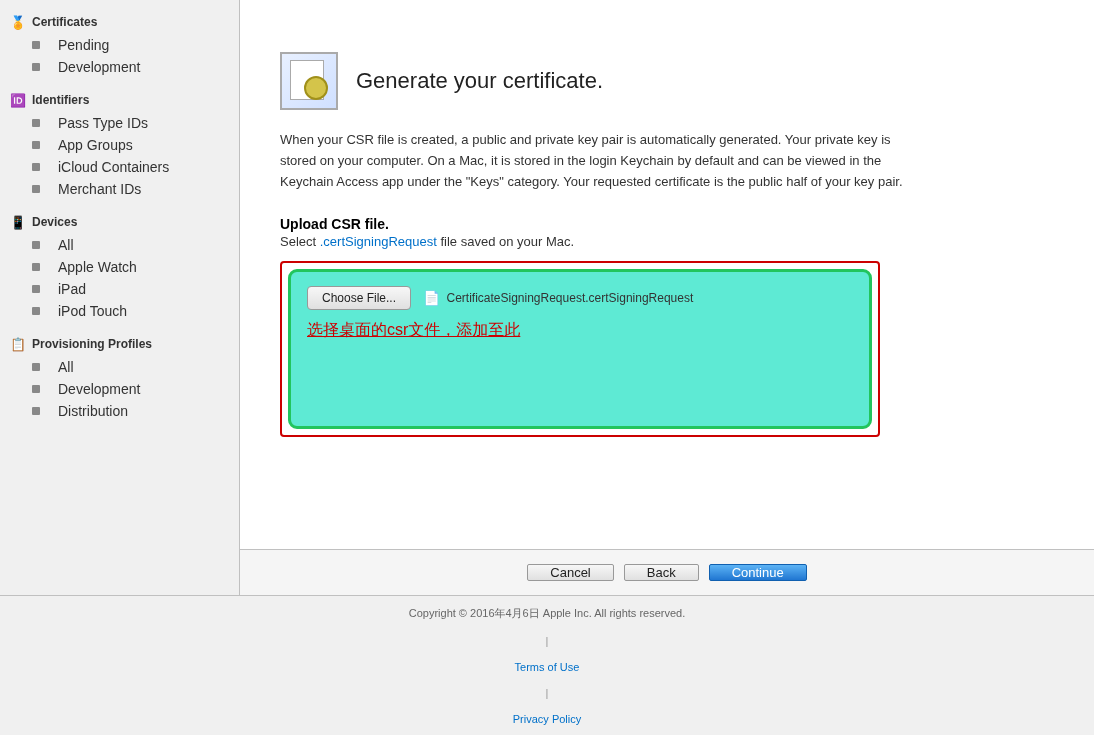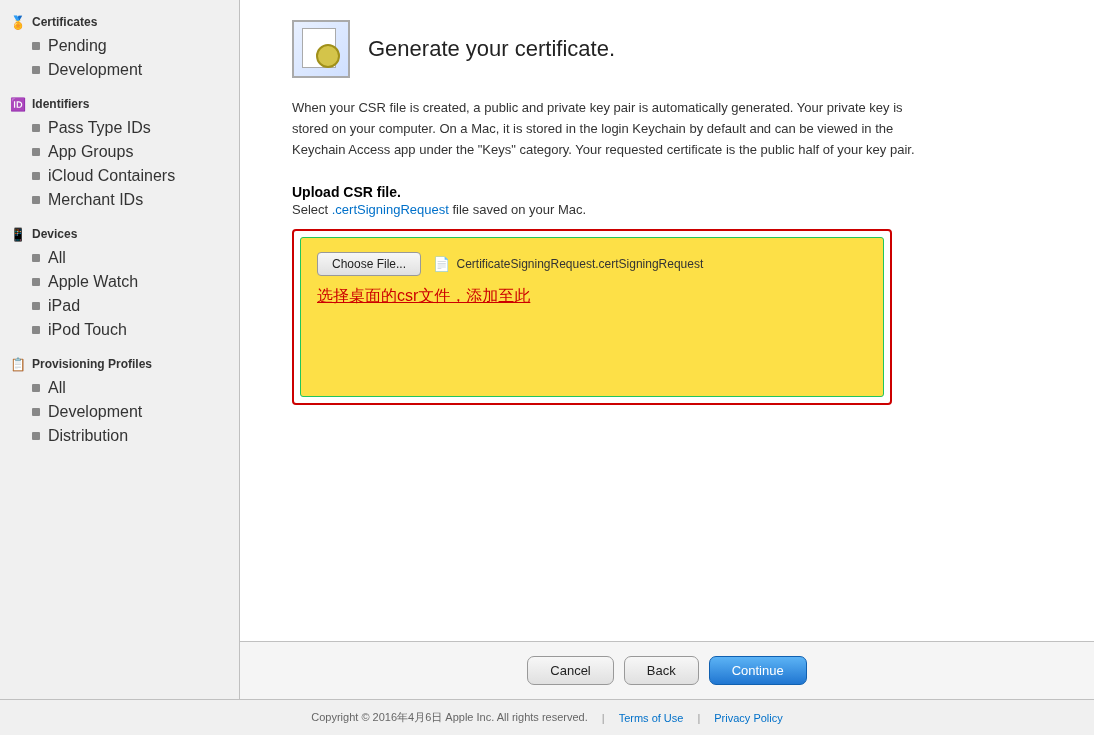--- a/index.html
+++ b/index.html
@@ -42,21 +42,22 @@
       justify-content: center;
       color: #555;
       font-size: 13px;
     }
     .sidebar-item {
       display: flex;
       align-items: center;
       padding: 3px 10px 3px 32px;
       cursor: pointer;
       color: #333;
-      font-size: 16px;
+      font-size: 14px;
+      gap: 10px;
     }
     .sidebar-item .dot {
       width: 8px;
       height: 8px;
       background: #888;
       border-radius: 1px;
       margin-right: 8px;
       flex-shrink: 0;
     }
     .sidebar-item-label {
@@ -64,21 +65,22 @@
     }
     
     .content {
       flex: 1;
       background: #fff;
       display: flex;
       flex-direction: column;
     }
     .content-inner {
       flex: 1;
-      padding: 20px 52px;
+      padding: 20px 40px;
+      margin-top: 32px;
     }
     .page-header {
       display: flex;
       align-items: center;
       margin-bottom: 20px;
     }
     .cert-icon {
       width: 58px;
       height: 58px;
       margin-right: 18px;
@@ -145,23 +147,23 @@
     }
     
     .upload-box-outer {
       border: 2px solid #cc0000;
       border-radius: 4px;
       padding: 6px;
       max-width: 600px;
       margin-bottom: 16px;
     }
     .upload-box-inner {
-      border: 1px solid #22c55e;
-      border-radius: 3px;
-      background: #fde047;
+      border: 3px solid #22c55e;
+      border-radius: 9px;
+      background: #5eead4;
       padding: 14px 16px;
       min-height: 160px;
     }
     .upload-row {
       display: flex;
       align-items: center;
       margin-bottom: 10px;
     }
     .choose-file-btn {
       background: linear-gradient(to bottom, #f7f7f7, #e0e0e0);
@@ -193,22 +195,22 @@
     .action-bar {
       border-top: 1px solid #c0c0c0;
       padding: 14px 40px;
       display: flex;
       justify-content: center;
       align-items: center;
       gap: 10px;
       background: #f5f5f5;
     }
     .btn {
-      padding: 6px 22px;
-      border-radius: 7px;
+      padding: 0 22px;
+      border-radius: 2px;
       font-size: 13px;
       cursor: pointer;
       border: 1px solid #999;
       background: linear-gradient(to bottom, #f7f7f7, #e0e0e0);
       color: #222;
     }
     .btn-blue {
       background: linear-gradient(to bottom, #5cb3f5, #2076d1);
       border: 1px solid #1060b0;
       color: #fff;
@@ -217,20 +219,21 @@
     .footer {
       background: #f0f0f0;
       border-top: 1px solid #c0c0c0;
       padding: 10px 20px;
       display: flex;
       align-items: center;
       justify-content: center;
       gap: 14px;
       font-size: 11px;
       color: #666;
+      flex-direction: column;
     }
     .footer a {
       color: #0070c9;
       text-decoration: none;
     }
     .footer-sep {
       color: #999;
     }
     
     .sidebar-sep {

